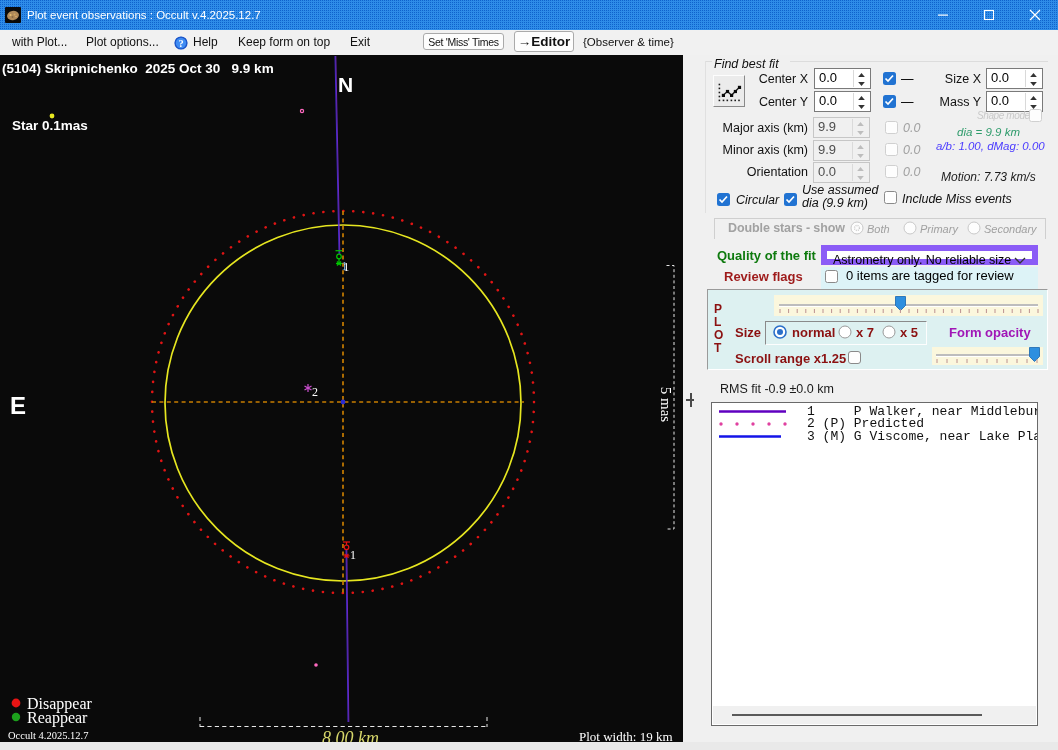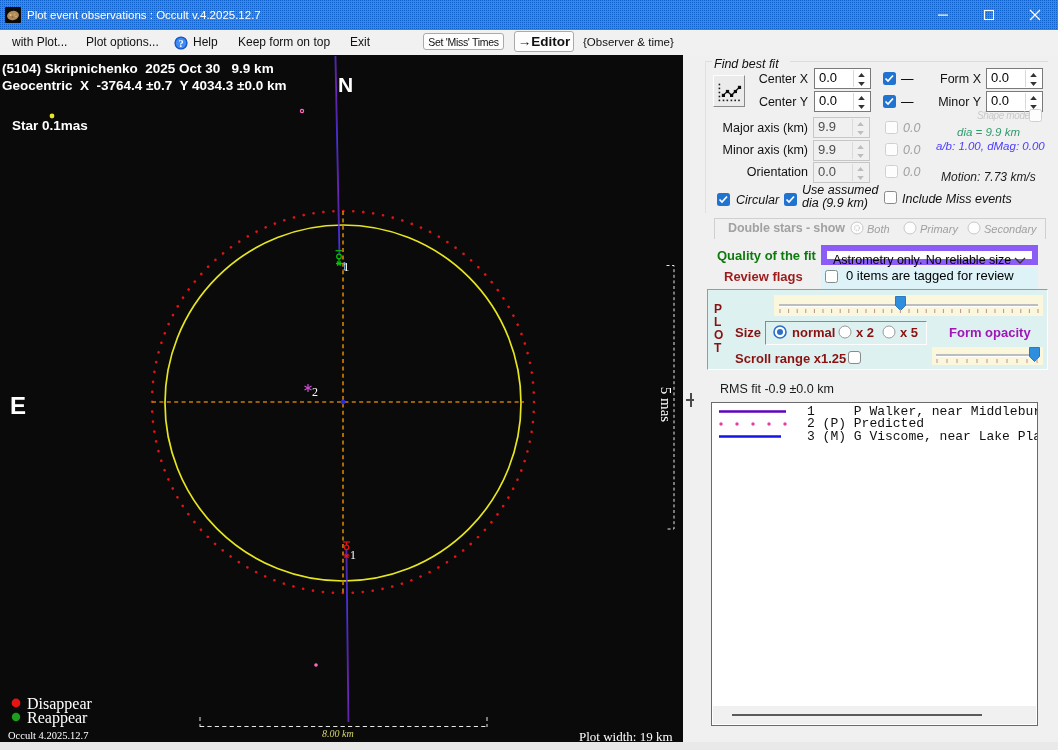--- a/index.html
+++ b/index.html
@@ -153,29 +153,28 @@
         <line x1="200" y1="662" x2="200" y2="672" stroke-dasharray="4 3"></line>
         <line x1="487" y1="662" x2="487" y2="672" stroke-dasharray="4 3"></line>
         <line x1="200" y1="671.5" x2="487" y2="671.5" stroke-dasharray="4.2 3.2"></line>
       </g>
 
       <circle cx="16" cy="648" r="4.4" fill="#e81414"></circle>
       <circle cx="16" cy="662" r="4.2" fill="#1ca01c"></circle>
     </svg>
 
     <div class="abs" style="left:2px;top:6px;color:#fff;font-weight:bold;font-size:13.5px;white-space:pre;">(5104) Skripnichenko  2025 Oct 30   9.9 km</div>
-    <div class="abs" style="left:2px;top:23px;color:#fff;font-weight:bold;font-size:13.5px;white-space:pre;">Geocentric  X  -3764.4 ±0.7  Y 4034.3 ±0.0 km</div>
     <div class="abs" style="left:338px;top:18px;color:#fff;font-weight:bold;font-size:21px;">N</div>
     <div class="abs" style="left:10px;top:337px;color:#fff;font-weight:bold;font-size:24px;">E</div>
     <div class="abs" style="left:12px;top:63px;color:#fff;font-weight:bold;font-size:13.5px;">Star 0.1mas</div>
     <div class="abs serif" style="left:645px;top:341px;color:#fff;font-size:15px;transform:rotate(90deg);transform-origin:center;width:40px;text-align:center;">5 mas</div>
     <div class="abs serif" style="left:27px;top:640px;color:#fff;font-size:16px;">Disappear</div>
     <div class="abs serif" style="left:27px;top:654px;color:#fff;font-size:16px;">Reappear</div>
     <div class="abs serif" style="left:8px;top:675px;color:#fff;font-size:10.5px;">Occult 4.2025.12.7</div>
-    <div class="abs serif" style="left:322px;top:673px;color:#d6d66a;font-size:10px;font-style:italic;">8.00 km</div>
+    <div class="abs serif" style="left:322px;top:673px;color:#d6d66a;font-size:18px;font-style:italic;">8.00 km</div>
     <div class="abs serif" style="left:579px;top:674px;color:#fff;font-size:13px;">Plot width: 19 km</div>
   </div>
 
   <div id="panel"></div>
   <div id="bottomstrip"></div>
 
   <div id="pc">
 
     <div class="abs" style="left:706px;top:61px;width:6px;height:1px;background:#dcdcdc;"></div>
     <div class="abs" style="left:705px;top:61px;width:1px;height:152px;background:#e0e0e0;"></div>
@@ -214,21 +213,21 @@
             <polygon points="7.5,3 10.8,7 4.2,7" fill="#333"></polygon>
             <polygon points="7.5,16 10.8,12 4.2,12" fill="#333"></polygon>
           </svg></span>
       </div>
     <div class="cb on" style="left:883px;top:72px;">
         <svg width="11" height="9">
           <path d="M1.5 4.5 L4 7 L9 1.5" stroke="#fff" stroke-width="1.7" fill="none"></path>
         </svg>
       </div>
     <div class="lbl" style="left:901px;top:72px;">—</div>
-    <div class="rlbl" style="left:913px;top:72px;width:68px;">Form X</div>
+    <div class="rlbl" style="left:913px;top:72px;width:68px;">Size X</div>
     <div class="tbox" style="left:986px;top:68px;width:57px;height:21px;">
         <span class="v">0.0</span>
       <span class="spin"><svg width="15" height="19">
             <polygon points="7.5,3 10.8,7 4.2,7" fill="#333"></polygon>
             <polygon points="7.5,16 10.8,12 4.2,12" fill="#333"></polygon>
           </svg></span>
       </div>
 
     <div class="rlbl" style="left:740px;top:95px;width:68px;">Center Y</div>
     <div class="tbox" style="left:814px;top:91px;width:57px;height:21px;">
@@ -237,21 +236,21 @@
             <polygon points="7.5,3 10.8,7 4.2,7" fill="#333"></polygon>
             <polygon points="7.5,16 10.8,12 4.2,12" fill="#333"></polygon>
           </svg></span>
       </div>
     <div class="cb on" style="left:883px;top:95px;">
         <svg width="11" height="9">
           <path d="M1.5 4.5 L4 7 L9 1.5" stroke="#fff" stroke-width="1.7" fill="none"></path>
         </svg>
       </div>
     <div class="lbl" style="left:901px;top:95px;">—</div>
-    <div class="rlbl" style="left:913px;top:95px;width:68px;">Minor Y</div>
+    <div class="rlbl" style="left:913px;top:95px;width:68px;">Mass Y</div>
     <div class="tbox" style="left:986px;top:91px;width:57px;height:21px;">
         <span class="v">0.0</span>
       <span class="spin"><svg width="15" height="19">
             <polygon points="7.5,3 10.8,7 4.2,7" fill="#333"></polygon>
             <polygon points="7.5,16 10.8,12 4.2,12" fill="#333"></polygon>
           </svg></span>
       </div>
 
     <div class="lbl" style="left:977px;top:110px;font-size:10px;color:#c9c9c9;letter-spacing:-0.4px;">Shape model</div>
     <div class="cb disd" style="left:1029px;top:109px;"></div>
@@ -383,21 +382,21 @@
     <div class="abs boldred" style="left:735px;top:325px;font-size:13px;">Size</div>
     <div class="abs" style="left:765px;top:321px;width:162px;height:24px;border:1px solid;border-color:#8a8a8a #fdfdfd #fdfdfd #8a8a8a;box-sizing:border-box;"></div>
     <svg class="abs" style="left:773px;top:325px;" width="14" height="14">
         <circle cx="7" cy="7" r="6" fill="#fff" stroke="#2b6fc9" stroke-width="1.6"></circle>
         <circle cx="7" cy="7" r="3" fill="#2b6fc9"></circle>
       </svg>
     <div class="abs boldred" style="left:792px;top:325px;font-size:13px;">normal</div>
     <svg class="abs" style="left:838px;top:325px;" width="14" height="14">
         <circle cx="7" cy="7" r="6" fill="#fff" stroke="#9a9a9a"></circle>
       </svg>
-    <div class="abs boldred" style="left:856px;top:325px;font-size:13px;">x 2</div>
+    <div class="abs boldred" style="left:856px;top:325px;font-size:13px;">x 7</div>
     <svg class="abs" style="left:882px;top:325px;" width="14" height="14">
         <circle cx="7" cy="7" r="6" fill="#fff" stroke="#9a9a9a"></circle>
       </svg>
     <div class="abs boldred" style="left:900px;top:325px;font-size:13px;">x 5</div>
     <div class="abs purple" style="left:949px;top:325px;font-size:13px;">Form opacity</div>
     <div class="abs" style="left:932px;top:347px;width:111px;height:18px;background:#fbf7dd;">
       <div class="abs" style="left:4px;top:7px;width:104px;height:2px;background:#bdbdbd;border-bottom:1px solid #fff;"></div>
       <svg class="abs" style="left:97px;top:0px;" width="11" height="15">
           <path d="M0.5 0.5 h10 v9 l-5 5 l-5 -5 z" fill="#2e8fdf" stroke="#1565b0" stroke-width="0.8"></path>
         </svg>

